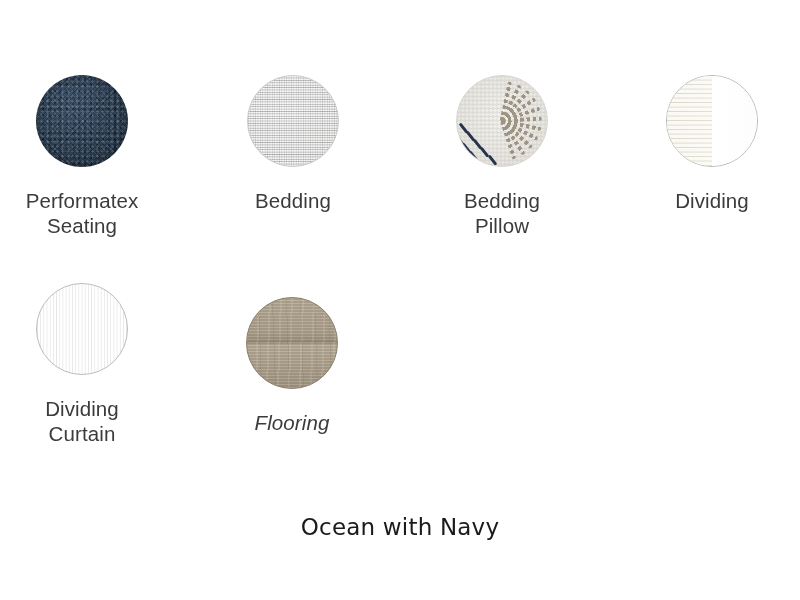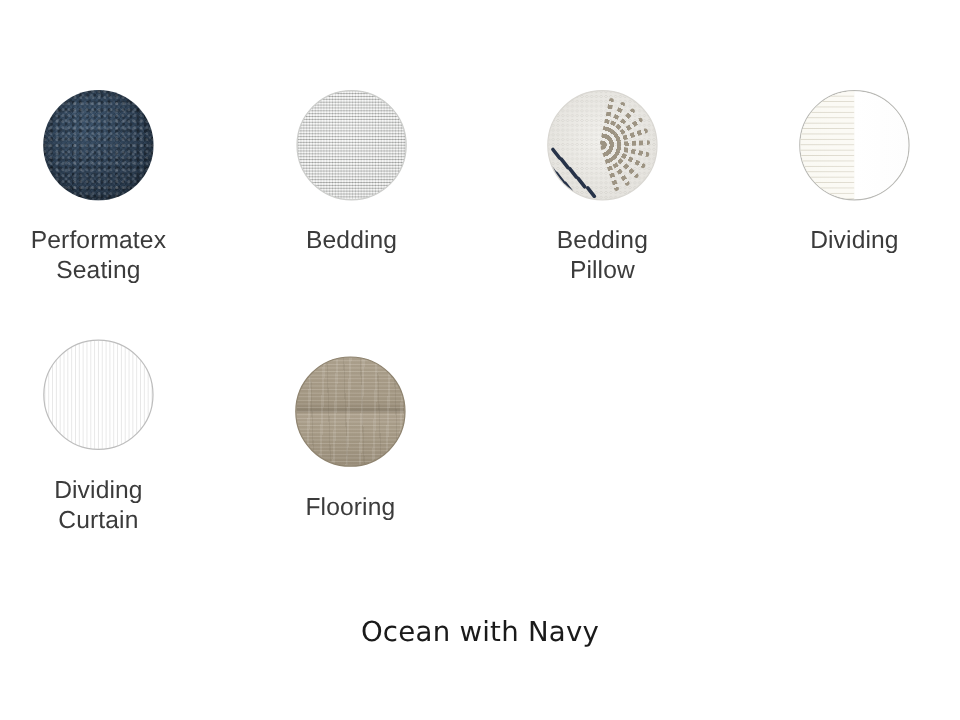--- a/index.html
+++ b/index.html
@@ -255,21 +255,21 @@
       </div>
       <div class="swatch-label">Dividing</div>
     </div>
 
     <div class="swatch-cell" style="left:0px; top:283px;">
       <div class="swatch-disc tex-curtain"></div>
       <div class="swatch-label">Dividing
 Curtain</div>
     </div>
 
-    <div class="swatch-cell" style="left:210px; top:297px;">
+    <div class="swatch-cell" style="left:210px; top:297px;font-style:italic;">
       <div class="swatch-disc tex-flooring">
         <span class="wood-grain"></span>
       </div>
       <div class="swatch-label">Flooring</div>
     </div>
 
   </div>
 
   <div class="caption">Ocean with Navy</div>
 

